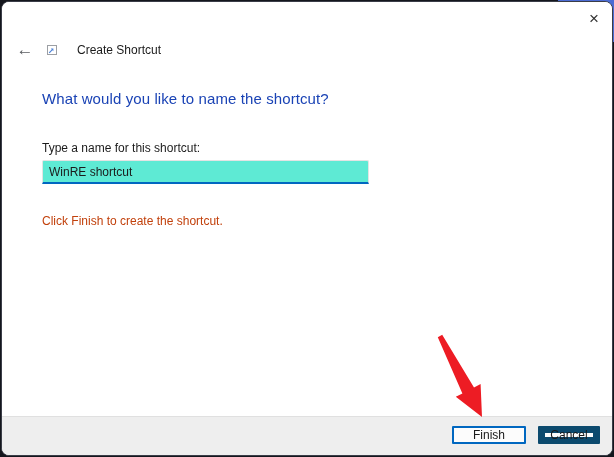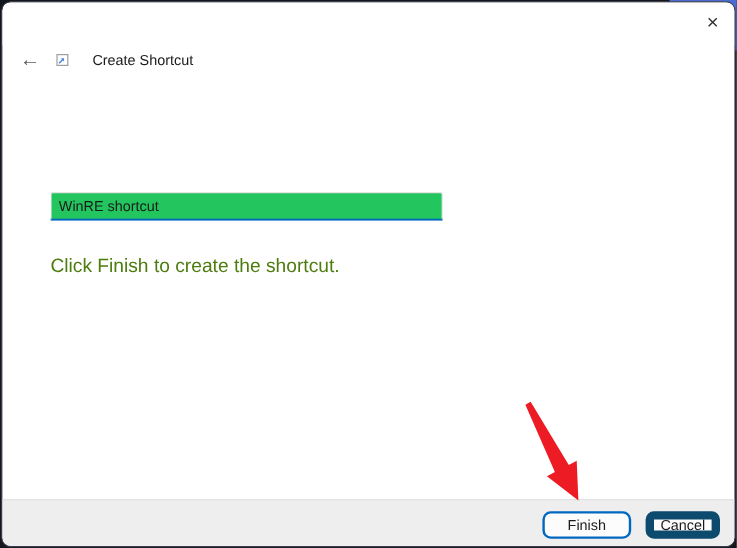--- a/index.html
+++ b/index.html
@@ -52,38 +52,38 @@
   .input-label { position: absolute; left: 40px; top: 139px; font-size: 12px; color: #1b1b1b; }
   .name-input {
     position: absolute; left: 40px; top: 158px;
     width: 327px; height: 24px;
     border: 1px solid #e4e4e4;
     border-bottom: 2px solid var(--accent, #0067c0);
     border-radius: 2px 2px 0 0;
     padding: 0 6px;
     font-family: "Liberation Sans", "DejaVu Sans", sans-serif;
     font-size: 12px; color: #1b1b1b;
-    background: #22c55e;
+    background: #5eead4;
     outline: none;
   }
-  .instruction { position: absolute; left: 40px; top: 212px; font-size: 16px; color: #4d7c0f; }
+  .instruction { position: absolute; left: 40px; top: 212px; font-size: 12px; color: #c2410c; }
 
   .footer {
     position: absolute; left: 0; right: 0; bottom: 0; height: 39px;
     background: var(--footer-bg, #eeeeee);
     border-top: 1px solid #e0e0e0;
   }
   .btn {
     position: absolute;
-    height: 23px;
+    height: 18px;
     display: flex; align-items: center; justify-content: center;
     font-family: "Liberation Sans", "DejaVu Sans", sans-serif;
     font-size: 12px; color: #1b1b1b;
     background: #fcfcfc;
-    border-radius: 7px;
+    border-radius: 1px;
     cursor: default;
   }
   .btn-finish { left: 450px; top: 424px; width: 74px; border: 2px solid var(--accent, #0067c0); }
   .btn-cancel { left: 536px; top: 424px; width: 62px; border: 7px solid #0c4a6e; }
 
   .annotation-arrow {
     position: absolute; inset: 0;
     width: 614px; height: 457px;
     pointer-events: none;
     z-index: 5;
@@ -108,21 +108,23 @@
       <span>←</span>
     </div>
     <svg class="app-icon" viewBox="0 0 12 12">
       <rect x="1.5" y="1.5" width="9" height="9" fill="#ffffff" stroke="#9c9fa4" stroke-width="1"></rect>
       <path d="M3.2 8.8 L6.6 5.4" stroke="#4d82d8" stroke-width="1.2" fill="none"></path>
       <path d="M7.4 4.6 L7.4 7.2 L4.8 4.6 Z" fill="#4d82d8"></path>
     </svg>
     <span class="window-title">Create Shortcut</span>
   </div>
 
+  <div class="heading">What would you like to name the shortcut?</div>
 
+  <div class="input-label">Type a name for this shortcut:</div>
 
   <input class="name-input" type="text" value="WinRE shortcut" style="">
 
   <div class="instruction">Click Finish to create the shortcut.</div>
 
   <div class="footer"></div>
 
   <button class="btn btn-finish">Finish</button>
   <button class="btn btn-cancel">Cancel</button>
 

